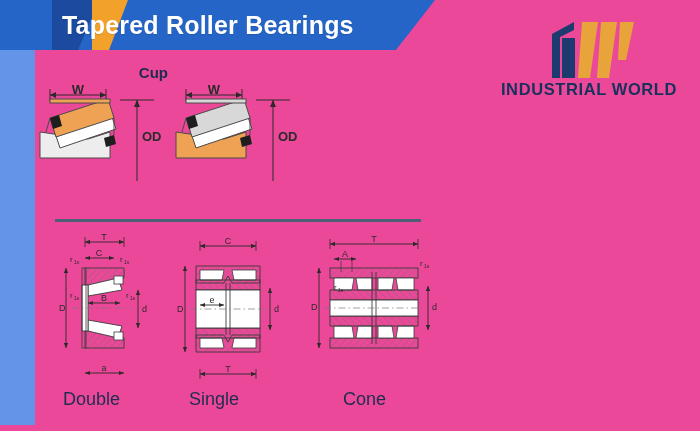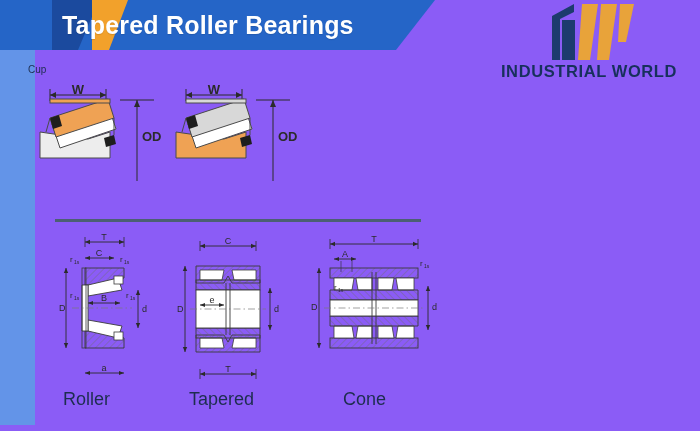--- a/index.html
+++ b/index.html
@@ -4,21 +4,21 @@
 <title>Tapered Roller Bearings</title>
 <style>
   html,body{margin:0;padding:0;}
   body{
     width:700px;height:431px;
     background:#ffffff;
     font-family:"Liberation Sans", sans-serif;
     overflow:hidden;
     position:relative;
   }
-  .page{position:absolute;left:0;top:0;width:700px;height:431px;background:#8b5cf6;overflow:hidden;}
+  .page{position:absolute;left:0;top:0;width:700px;height:431px;background:#ec4899;overflow:hidden;}
 
   
   .left-rail{
     position:absolute;left:0;top:48px;width:35px;height:377px;
     background:#6394e8;
   }
 
   
   .banner{
     position:absolute;left:0;top:0;width:435px;height:50px;
@@ -40,39 +40,39 @@
     color:#ffffff;
     font-size:25px;
     font-weight:600;
     letter-spacing:0.2px;
     white-space:nowrap;
     z-index:5;
     text-shadow:0 1px 1px rgba(0,0,0,.12);
   }
 
   
-  .logo-wrap{position:absolute;left:486px;top:2px;width:206px;height:86px;}
+  .logo-wrap{position:absolute;left:486px;top:20px;width:206px;height:86px;}
   .logo-mark{position:absolute;left:62px;top:0;width:86px;height:58px;}
   .logo-text{
     position:absolute;left:0;top:60px;width:206px;
     text-align:center;
     color:#17305c;
     font-size:16.5px;
     font-weight:700;
     letter-spacing:0.6px;
     white-space:nowrap;
   }
 
   
   .fig-cup{position:absolute;left:56px;top:64px;width:140px;height:115px;}
   .fig-cone{position:absolute;left:186px;top:64px;width:140px;height:115px;}
 
   .fig-caption{
-    position:absolute;top:0;width:100%;text-align:left;
-    font-size:10px;color:#1d2d4f;font-weight:400;
+    position:absolute;top:0;width:100%;text-align:right;
+    font-size:15px;color:#1d2d4f;font-weight:700;
   }
   .cup-caption{left:-28px;width:140px;}
   .cone-caption{left:-22px;width:140px;}
 
   
   .divider{
     position:absolute;left:55px;top:219px;width:366px;height:3px;
     background:#4c5f73;
   }
 
@@ -354,17 +354,17 @@
 
       <line x1="16" y1="80" x2="116" y2="80" stroke="#7a7a7a" stroke-width="0.7" stroke-dasharray="7,3,1.5,3"></line>
 
       <text class="dimtxt" x="112" y="38" font-size="8">r</text>
       <text class="dimtxt" x="116" y="40" font-size="5">1s</text>
       <text class="dimtxt" x="26" y="62" font-size="8">r</text>
       <text class="dimtxt" x="30" y="64" font-size="5">1s</text>
     </svg>
   </div>
 
-  <div class="bottom-label lbl-single">Roller</div>
-  <div class="bottom-label lbl-double">Tapered</div>
+  <div class="bottom-label lbl-single">Double</div>
+  <div class="bottom-label lbl-double">Single</div>
   <div class="bottom-label lbl-multi">Cone</div>
 
 </div>
 
 </body></html>

